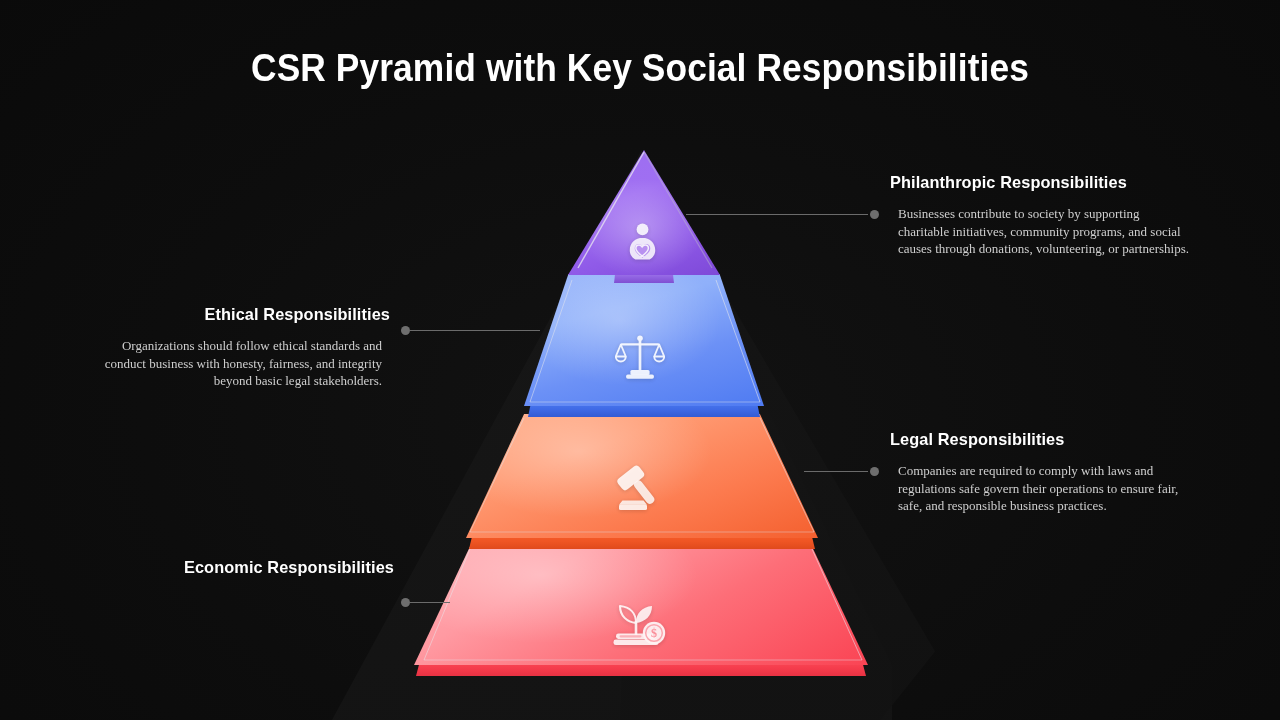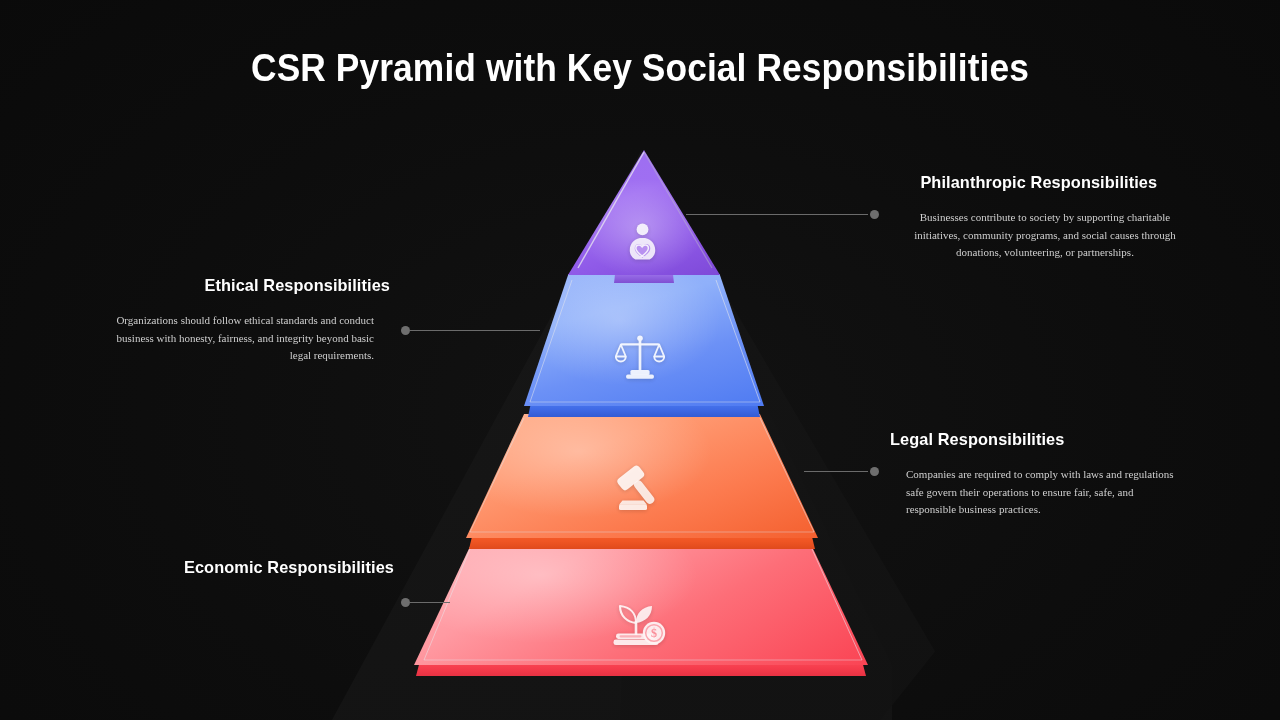--- a/index.html
+++ b/index.html
@@ -202,32 +202,32 @@
     font-family: "Liberation Sans Narrow", "Liberation Sans", sans-serif;
     font-size: 17px;
     font-weight: bold;
     letter-spacing: 0.1px;
     margin: 0 0 12px 0;
     transform: scaleX(0.96);
   }
   .block .body {
     color: #cfcfcf;
     font-family: "Liberation Serif", "DejaVu Serif", serif;
-    font-size: 11px;
+    font-size: 13px;
     line-height: 17.5px;
-    margin: 16px;
+    margin: 8px;
   }
   .block.right { text-align: left; }
   .block.right .heading { transform-origin: 0 50%; }
   .block.left { text-align: right; }
   .block.left .heading { transform-origin: 100% 50%; }
 
-  #block-philanthropic { left: 890px; top: 173px; text-align: center; }
+  #block-philanthropic { left: 890px; top: 173px; }
   #block-legal        { left: 890px; top: 430px; }
-  #block-ethical      { left: 80px;  top: 276px; }
+  #block-ethical      { left: 80px;  top: 305px; }
   #block-economic     { left: 84px;  top: 558px; }
 </style>
 </head>
 <body>
 
 <div id="stage">
 
   <div class="title">CSR Pyramid with Key Social Responsibilities</div>
 
   <div id="pyramid">
@@ -328,21 +328,21 @@
     <div class="connector-dot" style="left:401px; top:598px;"></div>
   </div>
 
   <div class="block right" id="block-philanthropic">
     <p class="heading">Philanthropic Responsibilities</p>
     <p class="body">Businesses contribute to society by supporting charitable initiatives, community programs, and social causes through donations, volunteering, or partnerships.</p>
   </div>
 
   <div class="block left" id="block-ethical">
     <p class="heading">Ethical Responsibilities</p>
-    <p class="body">Organizations should follow ethical standards and conduct business with honesty, fairness, and integrity beyond basic legal requirements.</p>
+    <p class="body">Organizations should follow ethical standards and conduct business with honesty, fairness, and integrity beyond basic legal stakeholders.</p>
   </div>
 
   <div class="block right" id="block-legal">
     <p class="heading">Legal Responsibilities</p>
     <p class="body">Companies are required to comply with laws and regulations safe govern their operations to ensure fair, safe, and responsible business practices.</p>
   </div>
 
   <div class="block left" id="block-economic">
     <p class="heading">Economic Responsibilities</p>
   </div>

